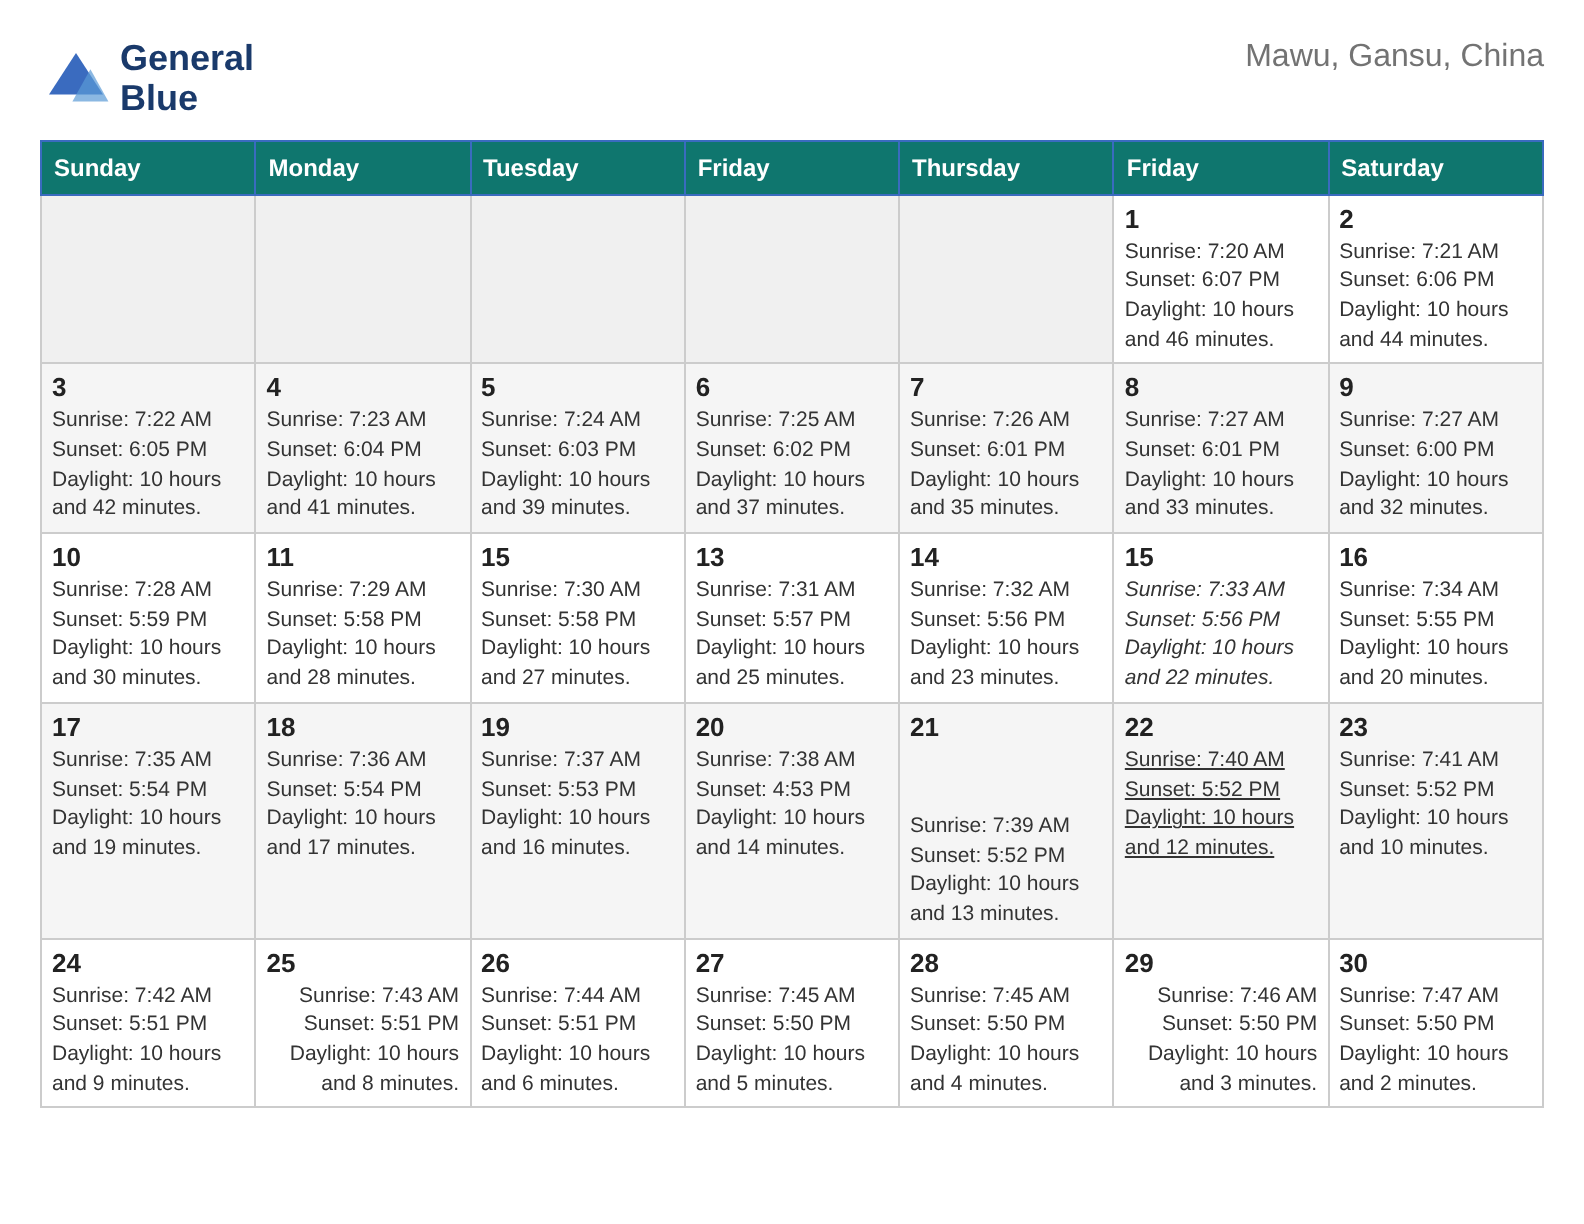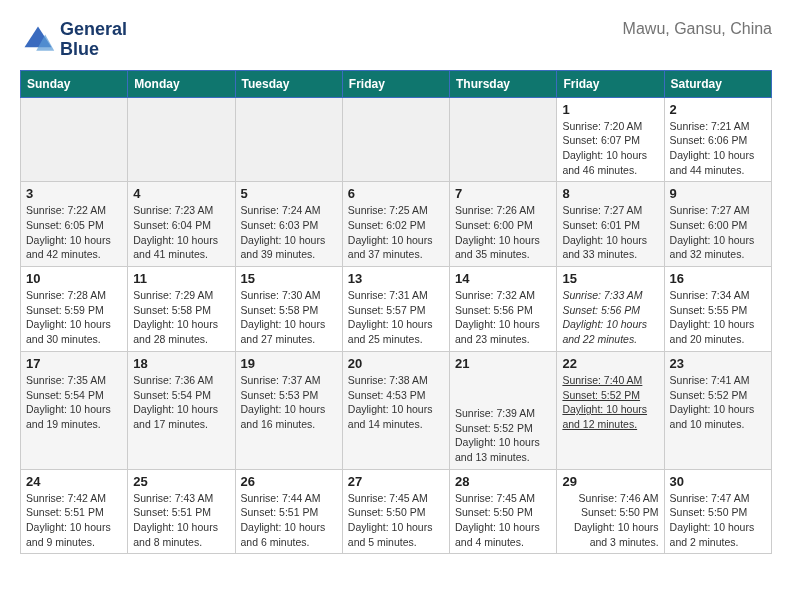--- a/index.html
+++ b/index.html
@@ -167,21 +167,21 @@
         <td>
           <span class="day-num">6</span>
           <div class="day-info" style="white-space: pre-line;">Sunrise: 7:25 AM
 Sunset: 6:02 PM
 Daylight: 10 hours
 and 37 minutes.</div>
         </td>
         <td>
           <span class="day-num">7</span>
           <div class="day-info" style="white-space: pre-line;">Sunrise: 7:26 AM
-Sunset: 6:00 PM
+Sunset: 6:01 PM
 Daylight: 10 hours
 and 35 minutes.</div>
         </td>
         <td>
           <span class="day-num">8</span>
           <div class="day-info" style="white-space: pre-line;">Sunrise: 7:27 AM
 Sunset: 6:01 PM
 Daylight: 10 hours
 and 33 minutes.</div>
         </td>
@@ -298,21 +298,21 @@
       <tr class="row-bg-odd">
         <td>
           <span class="day-num">24</span>
           <div class="day-info" style="white-space: pre-line;">Sunrise: 7:42 AM
 Sunset: 5:51 PM
 Daylight: 10 hours
 and 9 minutes.</div>
         </td>
         <td>
           <span class="day-num">25</span>
-          <div class="day-info" style="white-space: pre-line;">Sunrise: 7:43 AM
+          <div class="day-info" style="white-space: pre-line; text-align: right;">Sunrise: 7:43 AM
 Sunset: 5:51 PM
 Daylight: 10 hours
 and 8 minutes.</div>
         </td>
         <td>
           <span class="day-num">26</span>
           <div class="day-info" style="white-space: pre-line;">Sunrise: 7:44 AM
 Sunset: 5:51 PM
 Daylight: 10 hours
 and 6 minutes.</div>

